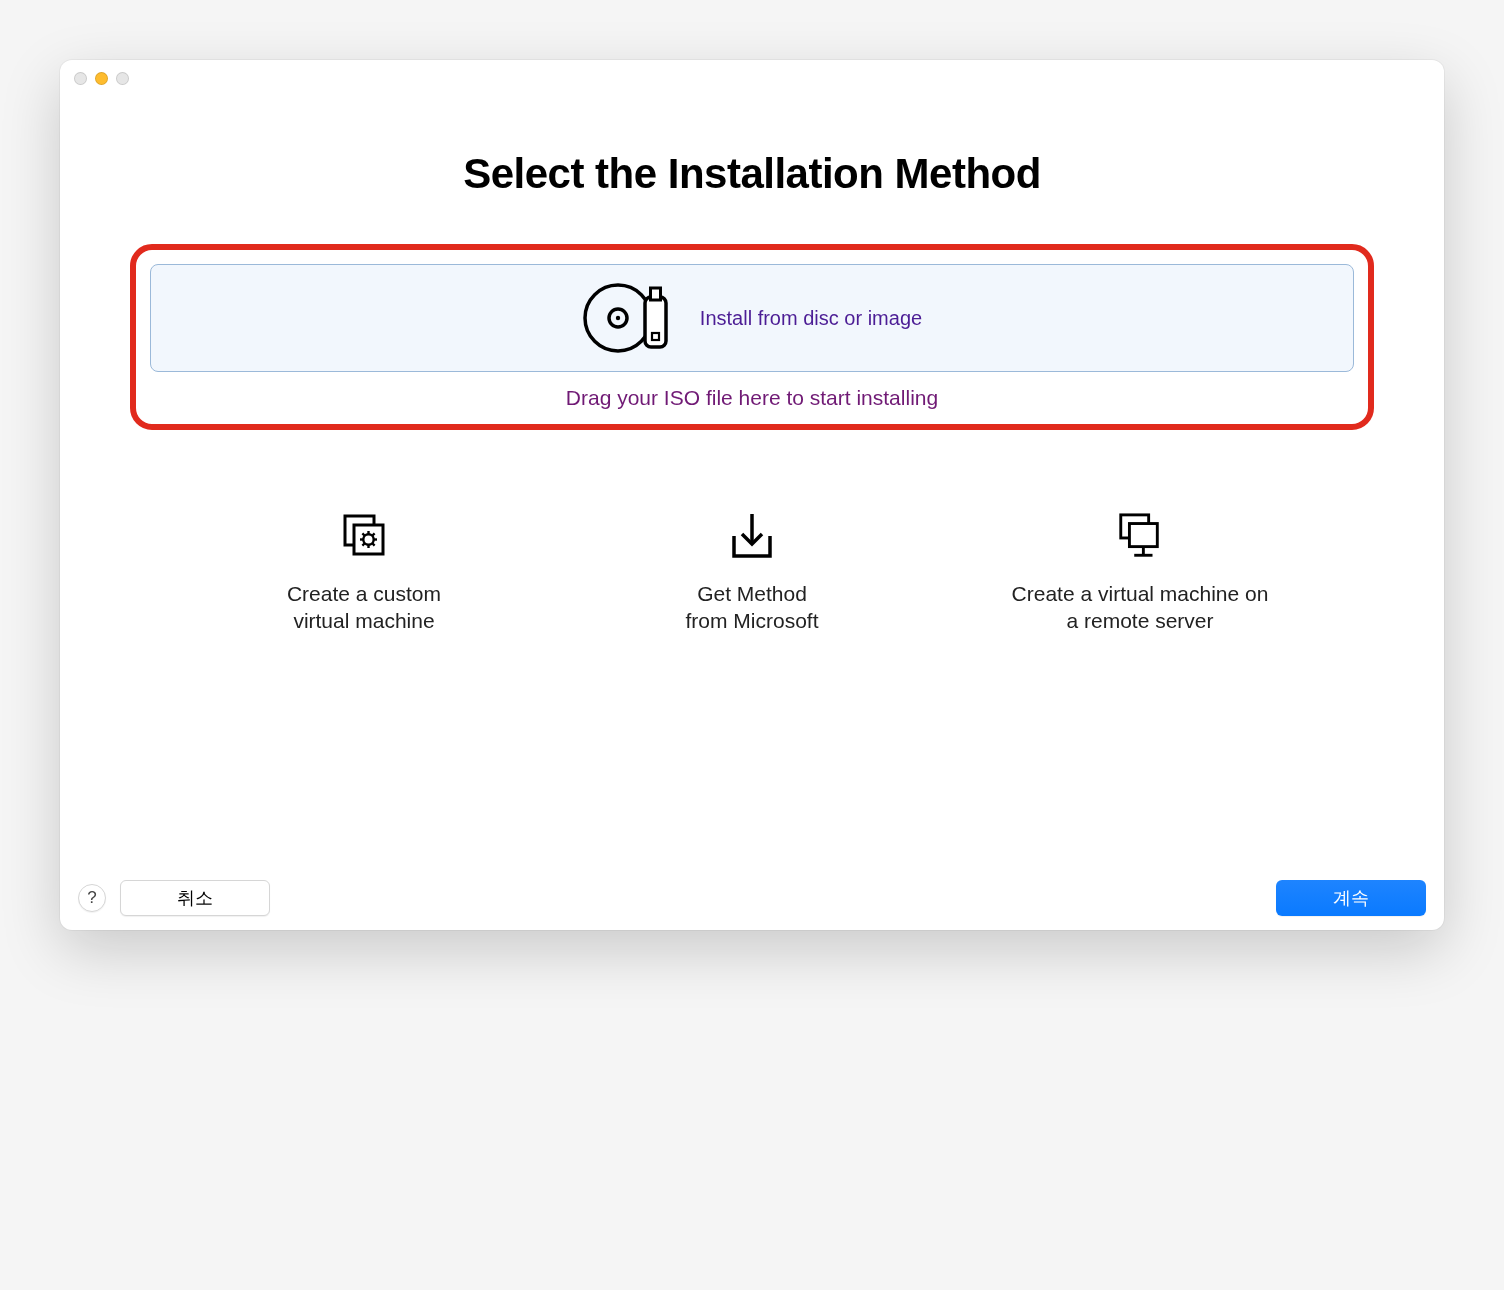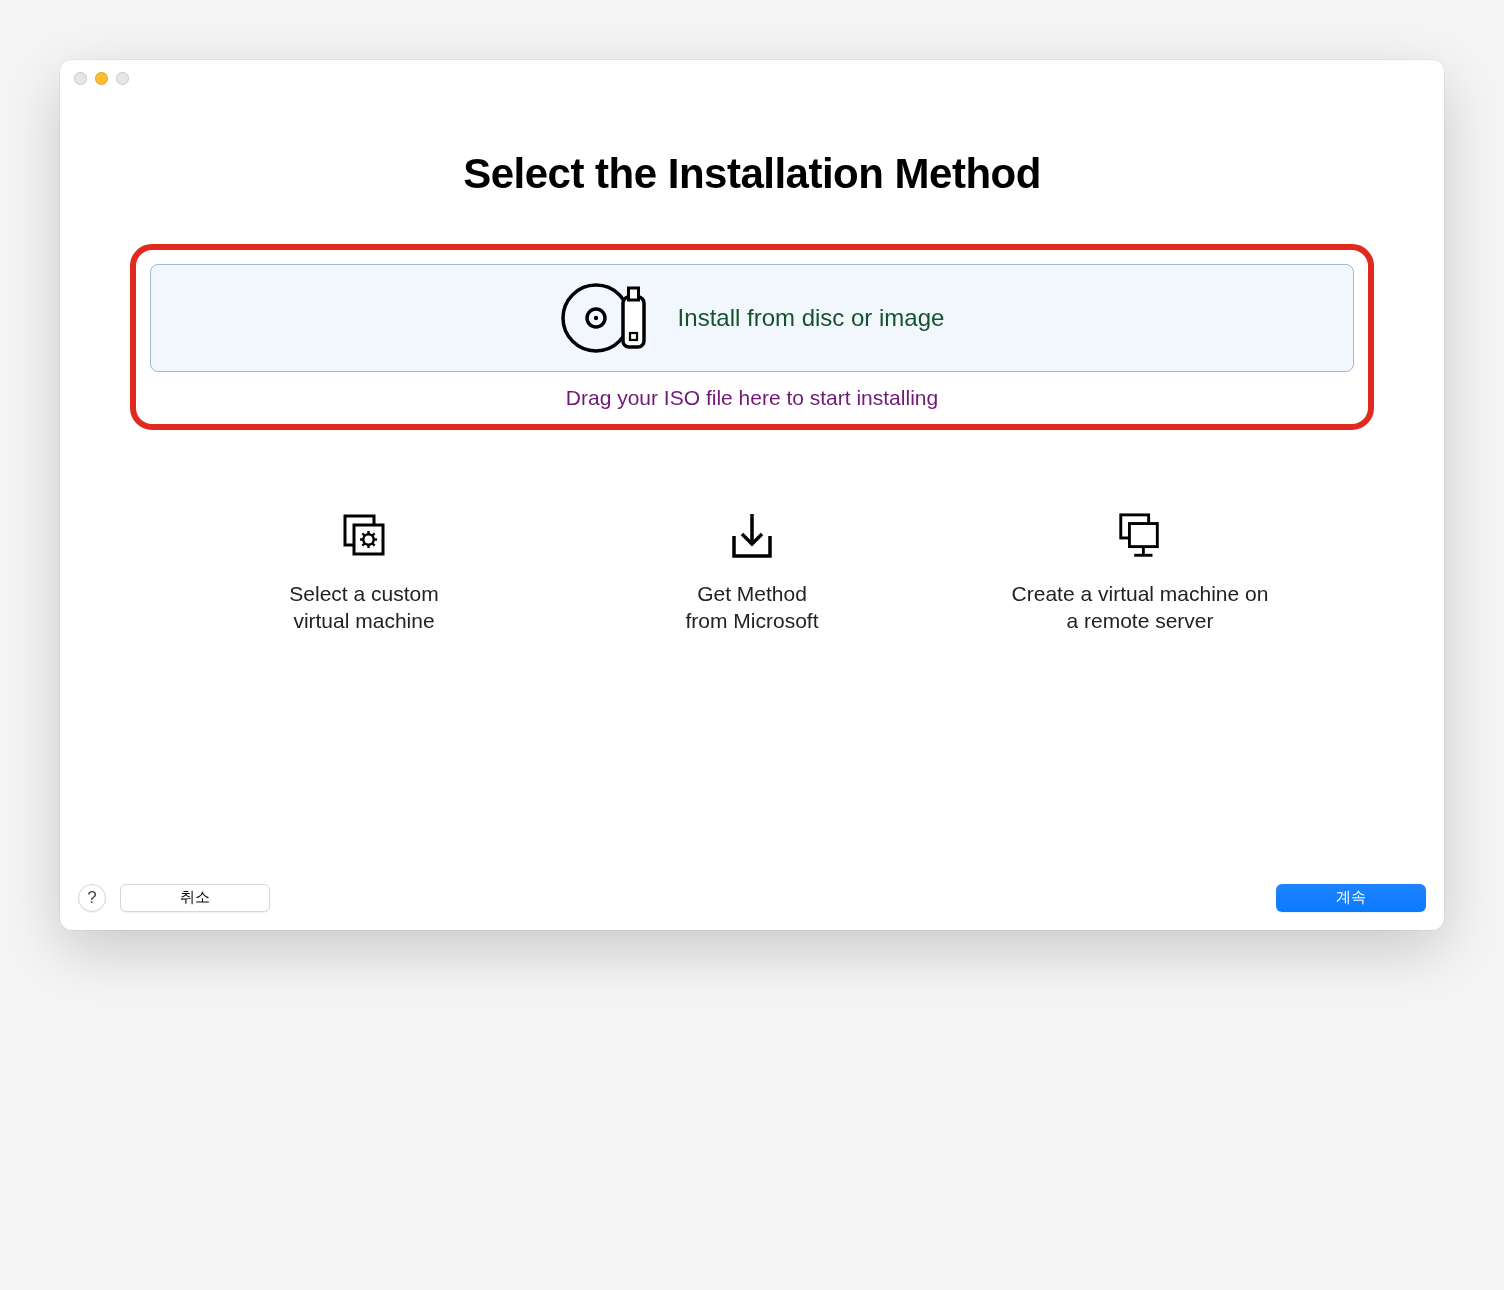--- a/index.html
+++ b/index.html
@@ -61,22 +61,22 @@
       border: 1px solid #9bb9d9;
       background: #f2f7fd;
       border-radius: 8px;
       height: 108px;
       display: flex;
       align-items: center;
       justify-content: center;
       gap: 26px;
     }
     .drop-zone-label {
-      font-size: 24px;
-      color: #14532d;
+      font-size: 20px;
+      color: #4c1d95;
       font-weight: 400;
     }
     .drop-zone-hint {
       text-align: center;
       font-size: 21px;
       color: #701a75;
       margin-top: 14px;
       margin-bottom: 4px;
     }
     .options-row {
@@ -122,23 +122,23 @@
       background: #fff;
       border: 1px solid #d6d6d6;
       box-shadow: 0 1px 1px rgba(0,0,0,0.05);
       font-size: 17px;
       color: #444;
       display: flex; align-items: center; justify-content: center;
       cursor: pointer;
     }
     .btn {
       min-width: 150px;
-      height: 28px;
+      height: 36px;
       border-radius: 6px;
-      font-size: 15px;
+      font-size: 18px;
       display: flex; align-items: center; justify-content: center;
       cursor: pointer;
       border: 1px solid #d6d6d6;
       box-shadow: 0 1px 1px rgba(0,0,0,0.06);
     }
     .btn-default { background: #fff; color: #000; }
     .btn-primary { background: linear-gradient(#1e84ff,#0a7aff); color: #fff; border: none; }
     .spacer { flex: 1; }
     svg { display: block; }
   </style>
@@ -185,21 +185,21 @@
               <line x1="29.5" y1="32" x2="29.5" y2="35"></line>
               <line x1="21" y1="26.5" x2="24" y2="26.5"></line>
               <line x1="35" y1="26.5" x2="38" y2="26.5"></line>
               <line x1="23.4" y1="20.4" x2="25.5" y2="22.5"></line>
               <line x1="33.5" y1="30.5" x2="35.6" y2="32.6"></line>
               <line x1="35.6" y1="20.4" x2="33.5" y2="22.5"></line>
               <line x1="25.5" y1="30.5" x2="23.4" y2="32.6"></line>
             </g>
           </svg>
         </span>
-        <span class="option-text">Select a custom
+        <span class="option-text">Create a custom
 virtual machine</span>
       </div>
 
       <div class="option">
         <span class="option-icon">
           <svg width="44" height="50" viewBox="0 0 44 50">
             <line x1="22" y1="2" x2="22" y2="31" stroke="#000" stroke-width="3.5"></line>
             <polyline points="12,22 22,32 32,22" fill="none" stroke="#000" stroke-width="3.5"></polyline>
             <polyline points="4,24 4,44 40,44 40,24" fill="none" stroke="#000" stroke-width="3.5"></polyline>
           </svg>

